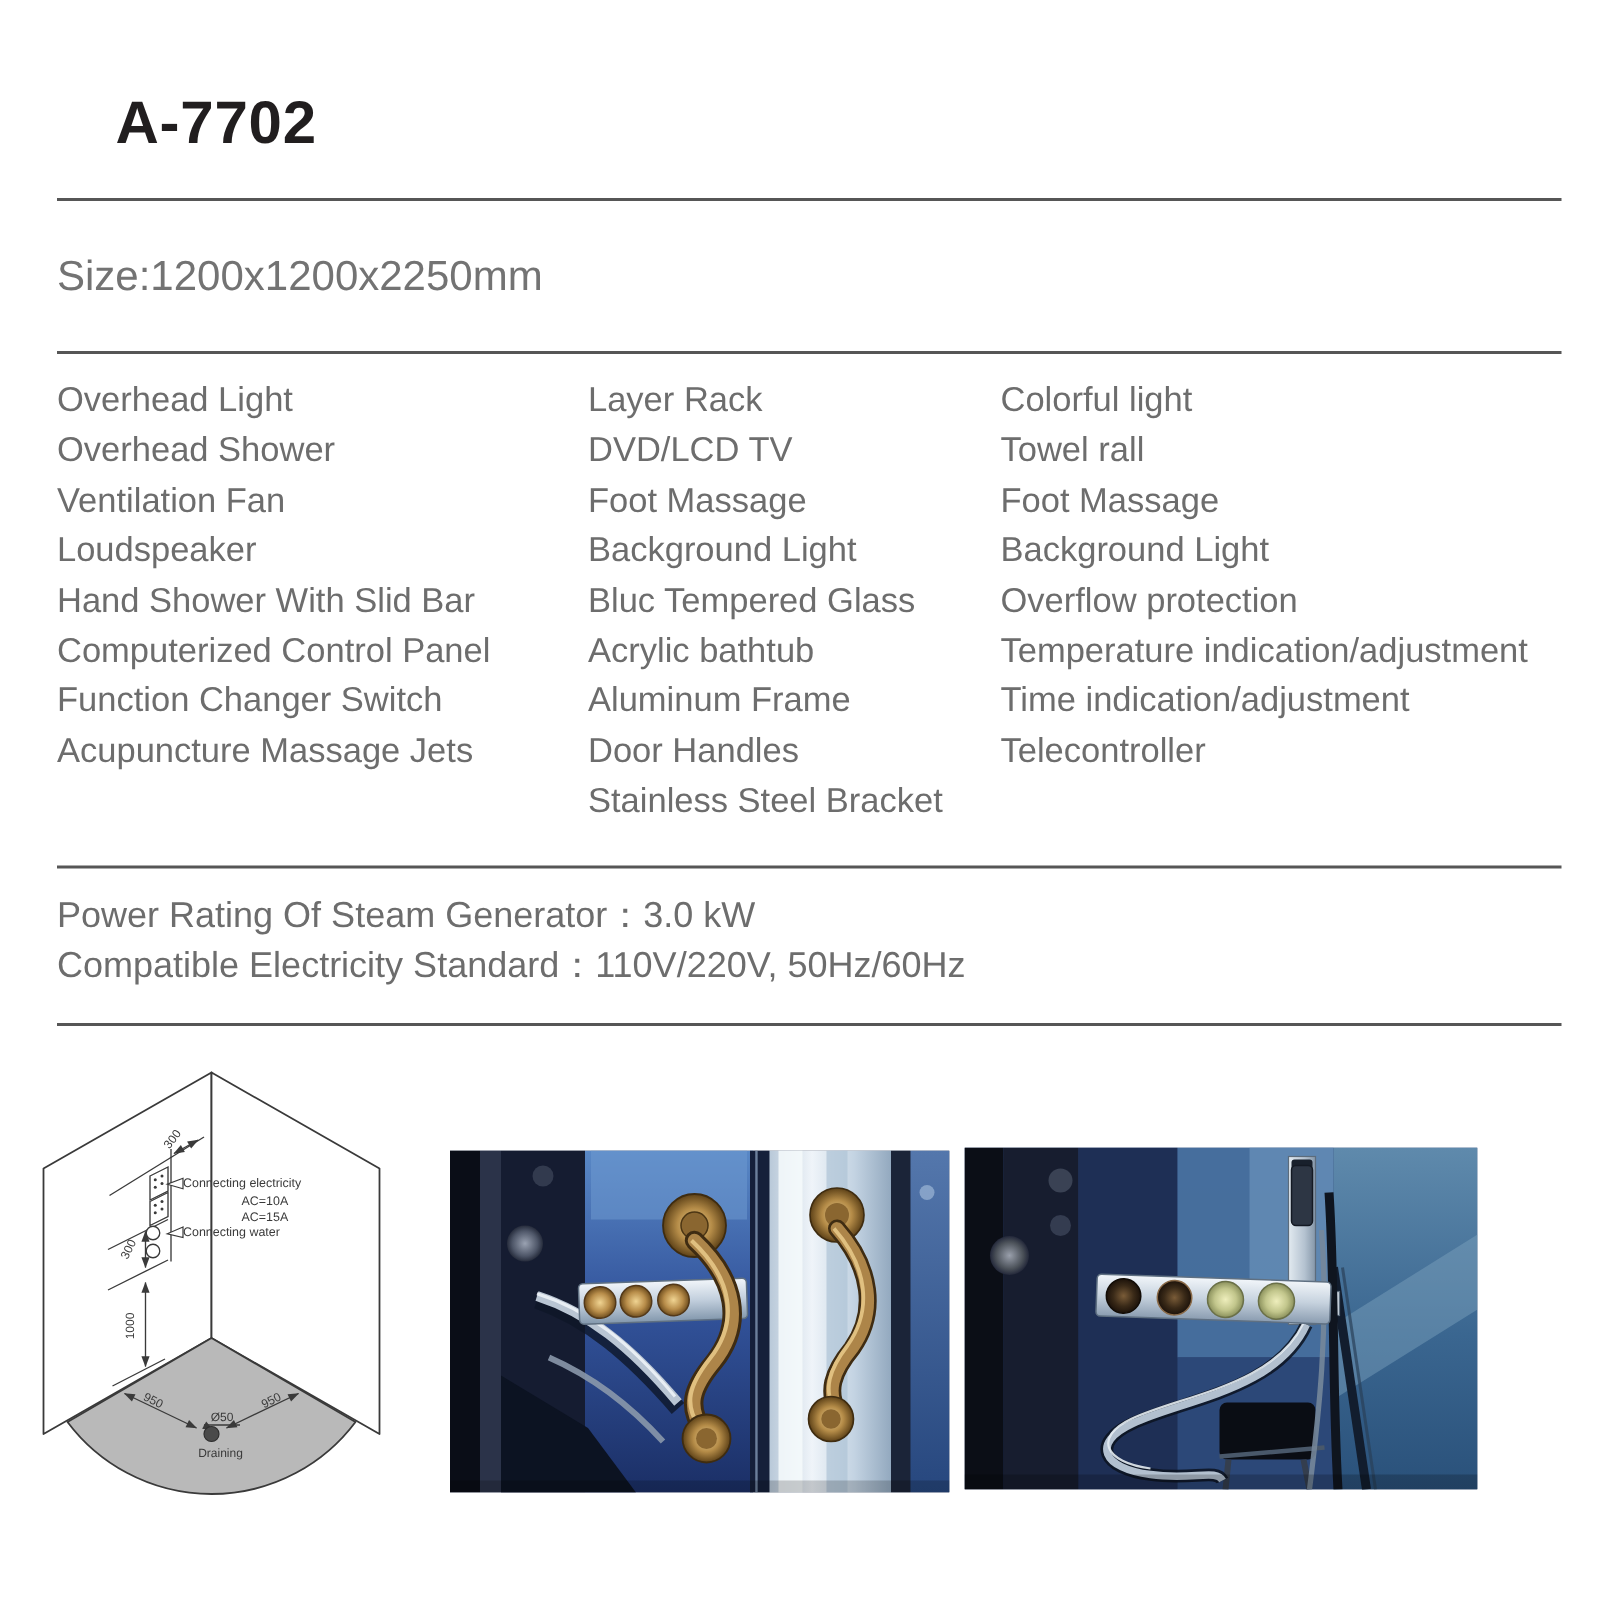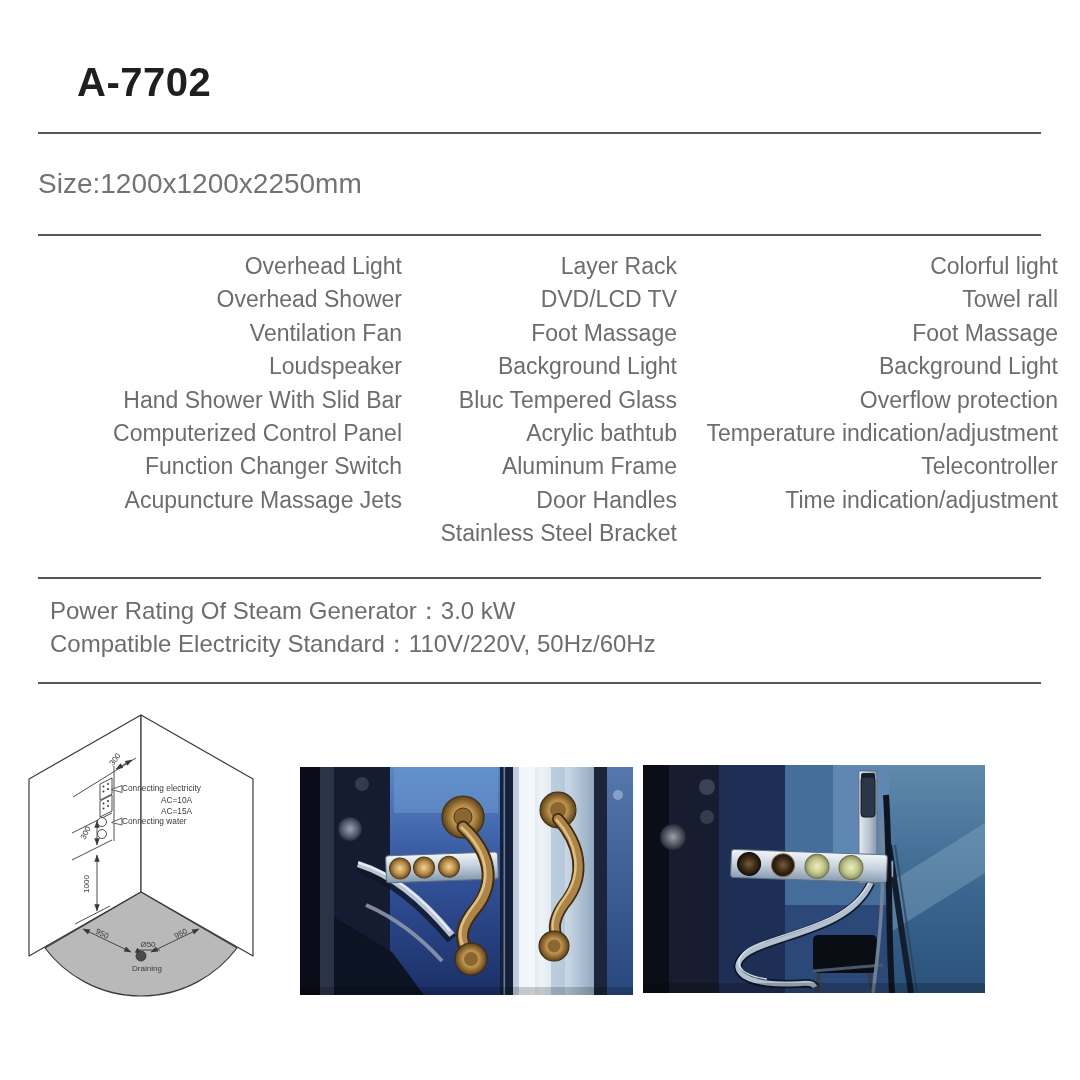--- a/index.html
+++ b/index.html
@@ -10,25 +10,25 @@
   }
   .abs{position:absolute;}
   .page-title{
     left:38px;top:60px;font-size:40px;font-weight:bold;color:#211e1f;letter-spacing:.5px;margin-left:39px;
   }
   .rule{
     left:38px;width:1003px;height:0;border:none;border-top:2px solid #565656;margin:0;
   }
   #rule1{top:132px}#rule2{top:234px}#rule3{top:577px}#rule4{top:682px}
   .size-label{left:38px;top:168px;font-size:28px;color:#737373;}
-  .features{left:48px;top:250px;width:1010px;display:flex;text-align:right;}
+  .features{left:38px;top:250px;width:1010px;display:flex;}
   .fcol{display:block;}
   .fcol.c1{width:354px}.fcol.c2{width:275px}.fcol.c3{width:381px}
   .feat{font-size:23px;line-height:33.4px;color:#6d6d6d;white-space:nowrap;}
-  .power{left:38px;top:594px;font-size:24px;line-height:33px;color:#6d6d6d;margin-left:12px;}
+  .power{left:38px;top:594px;font-size:24px;line-height:33px;color:#6d6d6d;}
   .diagram{left:15px;top:700px;width:250px;height:310px;}
   .photo{display:block;}
   .photo1{left:300px;top:767px;width:333px;height:228px;}
   .photo2{left:643px;top:765px;width:342px;height:228px;}
   svg text{font-family:"Liberation Sans", sans-serif;fill:#3a3a3a;}
 </style>
 </head>
 <body>
 
 <div class="abs page-title">A-7702</div>
@@ -59,22 +59,22 @@
       <div class="feat">Door Handles</div>
       <div class="feat">Stainless Steel Bracket</div>
     </div>
   <div class="fcol c3">
       <div class="feat">Colorful light</div>
       <div class="feat">Towel rall</div>
       <div class="feat">Foot Massage</div>
       <div class="feat">Background Light</div>
       <div class="feat">Overflow protection</div>
       <div class="feat">Temperature indication/adjustment</div>
+      <div class="feat">Time indication/adjustment</div>
       <div class="feat">Telecontroller</div>
-      <div class="feat">Time indication/adjustment</div>
     </div>
 </div>
 
 <hr id="rule3" class="abs rule">
 <div class="abs power">
   <div>Power Rating Of Steam Generator：3.0 kW</div>
   <div>Compatible Electricity Standard：110V/220V, 50Hz/60Hz</div>
 </div>
 <hr id="rule4" class="abs rule">
 

